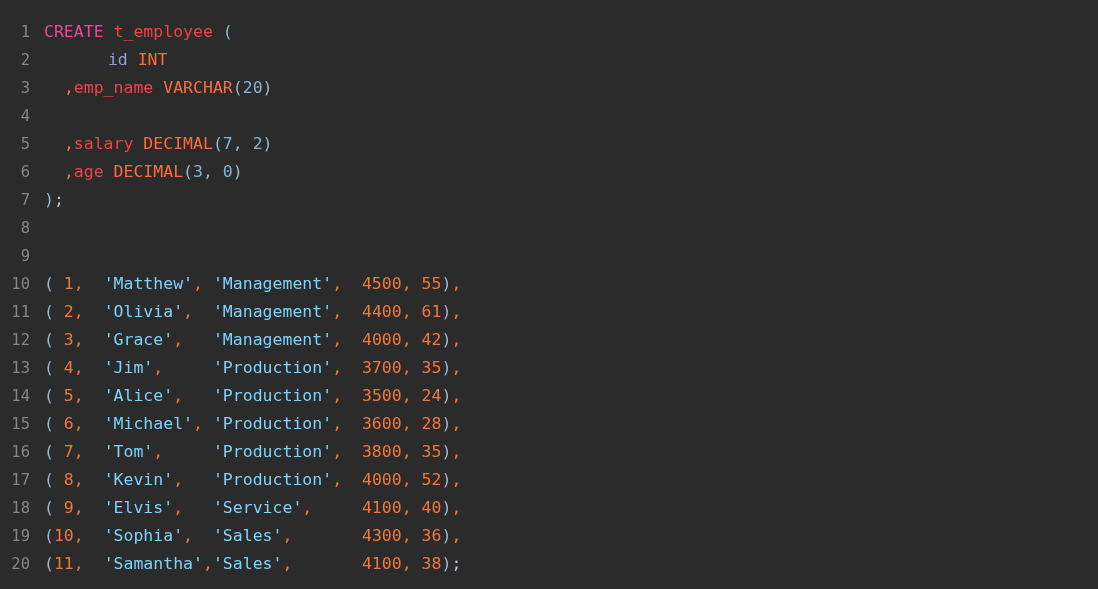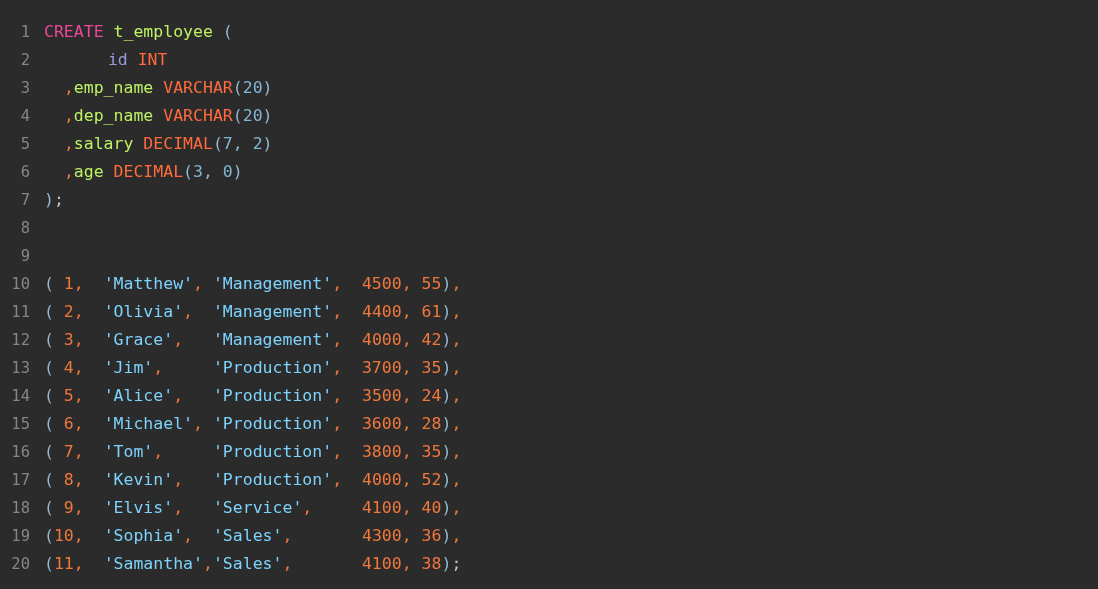--- a/index.html
+++ b/index.html
@@ -46,21 +46,21 @@
     letter-spacing: 0px;
     white-space: pre;
     color: #a9b7c6;
   }
   
   .t-kw   { color: #ec4899; }
   .t-type { color: #ff6b3d; }
   .t-num  { color: #f0783c; }
   .t-pnum { color: #83b5d4; }
   .t-str  { color: #7dd3fc; }
-  .t-id   { color: #bef264; text-align: center; }
+  .t-id   { color: #ef4444; text-align: center; }
   .t-var  { color: #9a9ae0; margin-left: 44px; }
   .t-paren{ color: #94b8cf; }
   .t-comma{ color: #f0783c; }
   .t-semi { color: #bfc7d5; }
 </style>
 </head>
 <body>
 
 <div id="editor">
 
@@ -74,21 +74,20 @@
     <span class="lc"><span>  </span><span class="t-var">id</span><span> </span><span class="t-type">INT</span></span>
   </div>
 
   <div class="code-line">
     <span class="ln">3</span>
     <span class="lc"><span>  </span><span class="t-comma">,</span><span class="t-id">emp_name</span><span> </span><span class="t-type">VARCHAR</span><span class="t-paren">(</span><span class="t-pnum">20</span><span class="t-paren">)</span></span>
   </div>
 
   <div class="code-line">
     <span class="ln">4</span>
-    <span class="lc"><span>  </span><span class="t-comma">,</span><span class="t-id">dep_name</span><span> </span><span class="t-type">VARCHAR</span><span class="t-paren">(</span><span class="t-pnum">20</span><span class="t-paren">)</span></span>
   </div>
 
   <div class="code-line">
     <span class="ln">5</span>
     <span class="lc"><span>  </span><span class="t-comma">,</span><span class="t-id">salary</span><span> </span><span class="t-type">DECIMAL</span><span class="t-paren">(</span><span class="t-pnum">7</span><span class="t-paren">, </span><span class="t-pnum">2</span><span class="t-paren">)</span></span>
   </div>
 
   <div class="code-line">
     <span class="ln">6</span>
     <span class="lc"><span>  </span><span class="t-comma">,</span><span class="t-id">age</span><span> </span><span class="t-type">DECIMAL</span><span class="t-paren">(</span><span class="t-pnum">3</span><span class="t-paren">, </span><span class="t-pnum">0</span><span class="t-paren">)</span></span>

